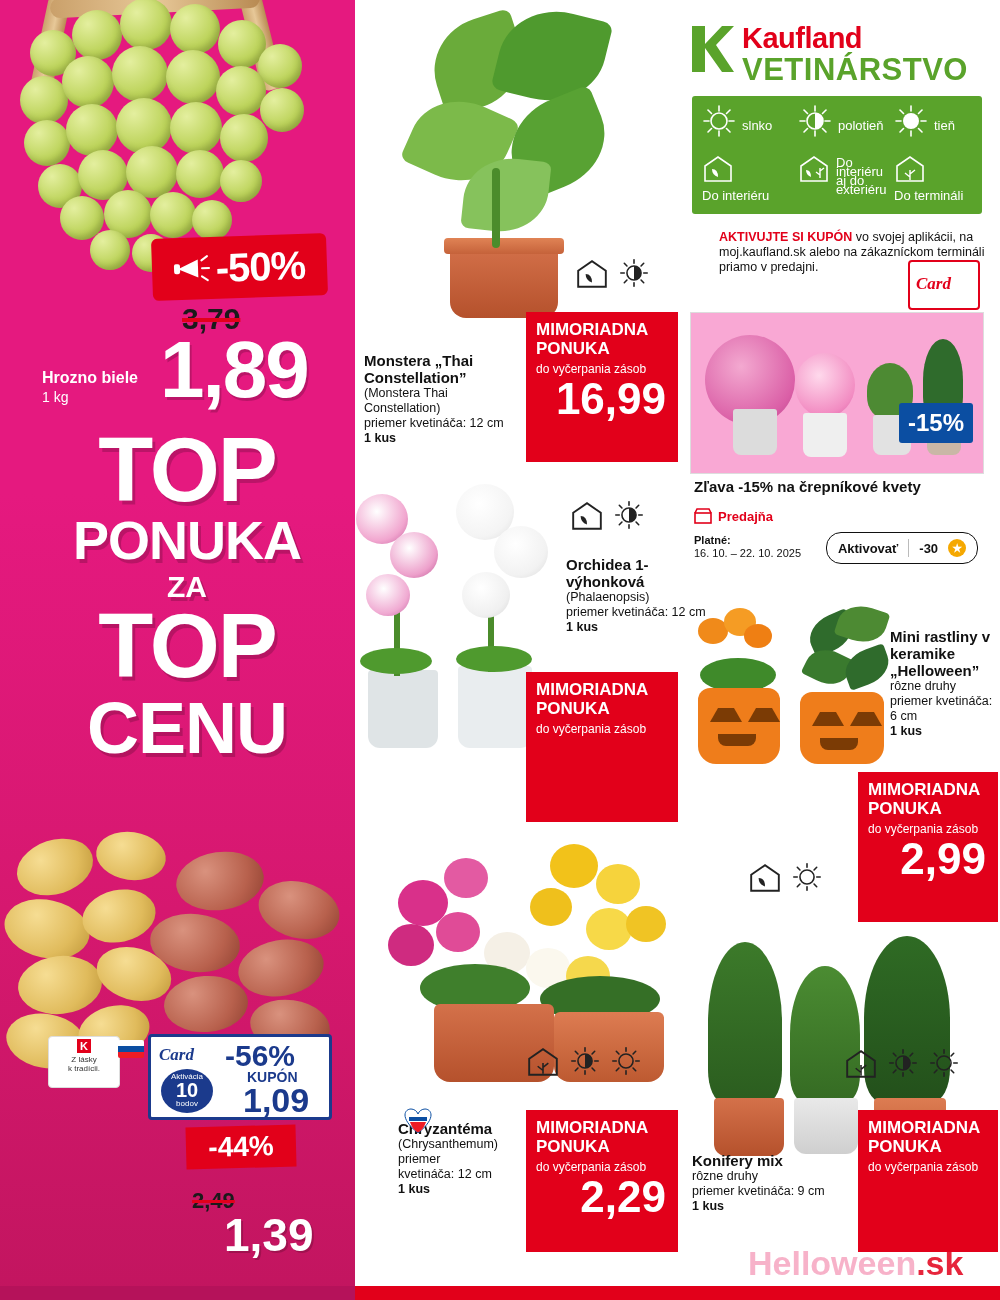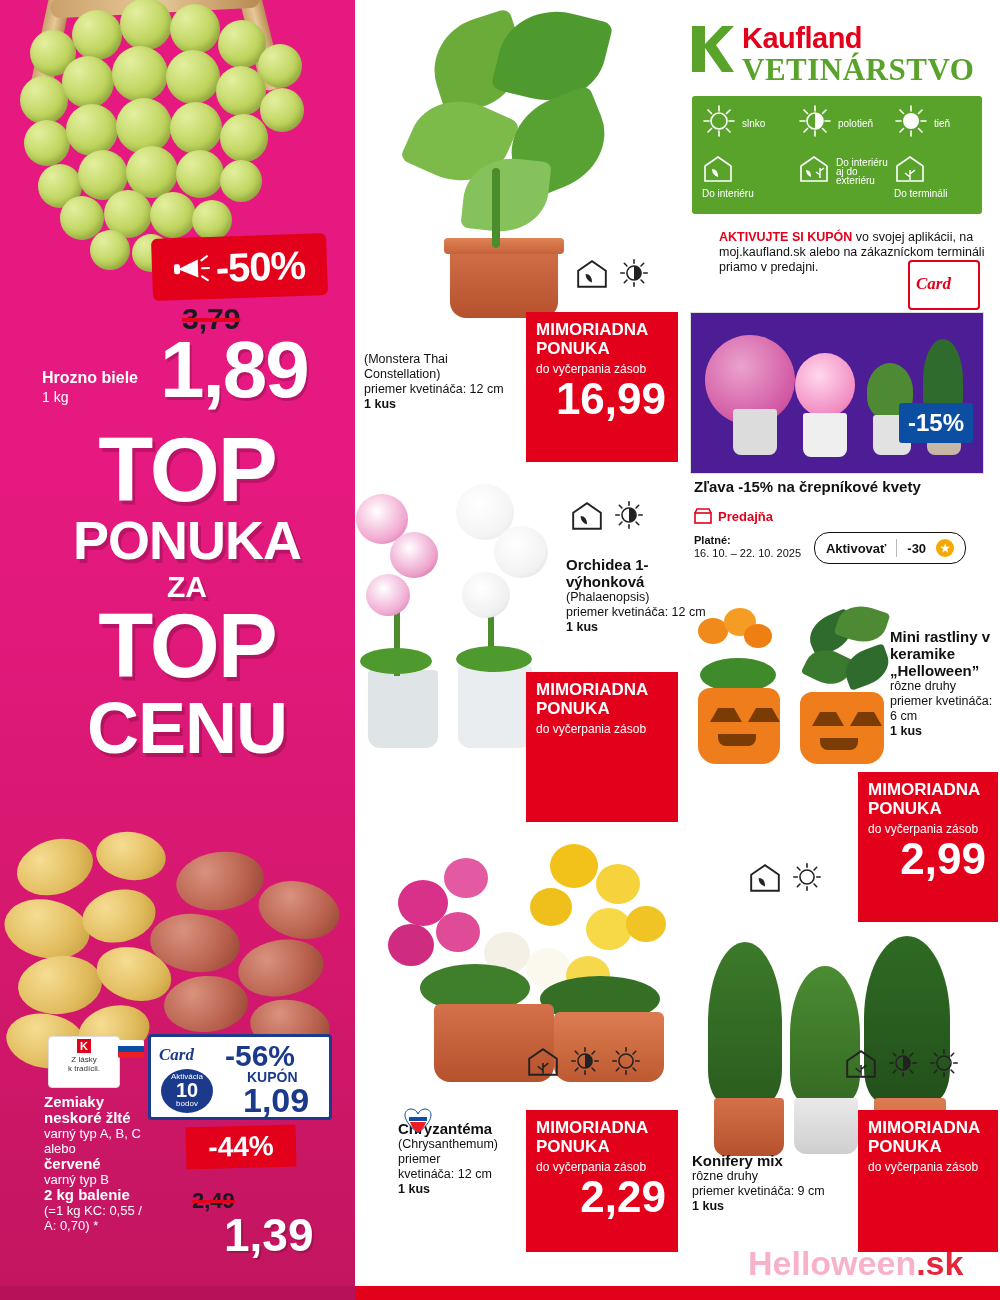--- a/index.html
+++ b/index.html
@@ -86,24 +86,24 @@
   .mimo .t1{font-size:17px;font-weight:bold;line-height:19px;padding:8px 10px 0;}
   .mimo .t2{font-size:12px;padding:4px 10px 0;}
   .mimo .price{font-size:44px;font-weight:bold;text-align:right;padding:0 12px 6px;line-height:46px;}
 
   .pname{font-weight:bold;font-size:15px;color:#111;line-height:17px;}
   .pdesc{font-size:12.5px;color:#111;line-height:15px;}
 
   
   .logo-k{position:absolute;left:692px;top:24px;width:46px;height:50px;}
   .brand1{position:absolute;left:742px;top:22px;font-size:29px;font-weight:bold;color:#e2001a;letter-spacing:-.5px;}
-  .brand2{position:absolute;left:742px;top:52px;font-size:31px;font-weight:bold;color:#5aa32b;letter-spacing:.5px;font-family:Liberation Serif, serif;}
+  .brand2{position:absolute;left:742px;top:52px;font-size:31px;font-weight:bold;color:#5aa32b;letter-spacing:.5px;}
 
   .green-panel{position:absolute;left:692px;top:96px;width:290px;height:118px;background:#5aa32b;border-radius:3px;}
-  .gp-cell{position:absolute;color:#fff;font-size:10px;}
+  .gp-cell{position:absolute;color:#fff;font-size:13px;}
 
   .coupon-panel{position:absolute;left:686px;top:226px;width:300px;height:340px;background:#fff;}
   .cp-head{font-size:12.5px;line-height:15px;color:#e2001a;font-weight:bold;}
   .cp-head span.nb{font-weight:normal;color:#111;}
   .cp-card-shape{position:absolute;right:6px;top:34px;width:68px;height:46px;border:2px solid #e2001a;border-radius:4px;}
   .badge15{position:absolute;right:10px;top:90px;width:74px;height:40px;background:#0b4ea2;color:#fff;
            font-size:24px;font-weight:bold;display:flex;align-items:center;justify-content:center;border-radius:3px;}
   .zlava-text{font-size:15px;font-weight:bold;color:#111;}
   .predajna{display:flex;align-items:center;gap:6px;font-size:13px;font-weight:bold;color:#e2001a;}
   .aktivovat{width:150px;height:30px;border:1.5px solid #111;border-radius:15px;display:flex;align-items:center;
@@ -202,30 +202,20 @@
     <div class="potato pot-r" style="left:250px;top:170px;width:80px;height:52px;transform:rotate(8deg);"></div>
   </div>
 
   <div class="tradicia">
     <div class="kbox">K</div>
     <div>Z lásky</div>
     <div>k tradícii.</div>
   </div>
   <div class="flag-sk"></div>
 
-  <div class="left-prod-text">
-    <b>Zemiaky</b><br>
-    <b>neskoré žlté</b><br>
-    <span>varný typ A, B, C</span><br>
-    <span>alebo</span><br>
-    <b>červené</b><br>
-    <span>varný typ B</span><br>
-    <b>2 kg balenie</b><br>
-    <span>(=1 kg KC: 0,55 / A: 0,70) *</span>
-  </div>
 
   <div class="coupon-box">
     <div class="coupon-card">Card</div>
     <div class="coupon-pct">-56%</div>
     <div class="coupon-word">KUPÓN</div>
     <div class="coupon-price">1,09</div>
     <div class="aktivacia">
       <div>Aktivácia</div>
       <div class="num">10</div>
       <div>bodov</div>
@@ -324,21 +314,21 @@
 <div class="coupon-panel">
   <div class="cp-head" style="position:absolute;left:6px;top:4px;width:280px;margin-left:27px;">
     <span>AKTIVUJTE SI KUPÓN</span>
     <span class="nb">vo svojej aplikácii, na moj.kaufland.sk alebo na zákazníckom termináli priamo v predajni.</span>
   </div>
   <div class="cp-card-shape">
     <div style="position:absolute;left:6px;top:12px;font-style:italic;font-weight:bold;font-size:17px;color:#e2001a;
                 font-family:'Liberation Serif',serif;">Card</div>
   </div>
 
-  <div style="position:absolute;left:4px;top:86px;width:292px;height:160px;border:1px solid #ddd;background:#4c1d95;overflow:hidden;">
+  <div style="position:absolute;left:4px;top:86px;width:292px;height:160px;border:1px solid #ddd;background:#f9a8d4;overflow:hidden;">
     <div style="position:absolute;left:14px;top:22px;width:90px;height:90px;border-radius:50%;
                 background:radial-gradient(circle at 40% 35%,#f3a9d0,#d95ba4 70%,#b33a85);opacity:.95;"></div>
     <div style="position:absolute;left:42px;top:96px;width:44px;height:46px;background:#dcdcdc;border-radius:3px 3px 8px 8px;"></div>
     <div style="position:absolute;left:104px;top:40px;width:60px;height:64px;border-radius:50%;
                 background:radial-gradient(circle at 40% 35%,#ffd9ec,#f28cc2 70%,#d95ba4);"></div>
     <div style="position:absolute;left:112px;top:100px;width:44px;height:44px;background:#efefef;border-radius:3px 3px 8px 8px;"></div>
     <div style="position:absolute;left:176px;top:50px;width:46px;height:56px;border-radius:50% 50% 40% 40%;background:#4d8a33;"></div>
     <div style="position:absolute;left:182px;top:102px;width:38px;height:40px;background:#e2e2e2;border-radius:3px 3px 8px 8px;"></div>
     <div style="position:absolute;left:232px;top:26px;width:40px;height:82px;border-radius:50% 50% 30% 30%;background:#2f6b2c;"></div>
     <div style="position:absolute;left:236px;top:104px;width:34px;height:38px;background:#c9b7a6;border-radius:3px 3px 8px 8px;"></div>
@@ -353,21 +343,21 @@
       <path d="M1 5 L3 1 H15 L17 5" fill="none" stroke="#e2001a" stroke-width="1.6"></path>
     </svg>
     <span>Predajňa</span>
   </div>
 
   <div style="position:absolute;left:8px;top:308px;font-size:11px;color:#111;line-height:13px;">
     <b>Platné:</b><br>
     <span>16. 10. – 22. 10. 2025</span>
   </div>
 
-  <div class="aktivovat" style="position:absolute;left:128px;top:306px;">
+  <div class="aktivovat" style="position:absolute;left:140px;top:306px;">
     <span>Aktivovať</span>
     <span style="width:1px;height:18px;background:#bbb;"></span>
     <span>-30</span>
     <span class="star">★</span>
   </div>
 </div>
 
 <div style="position:absolute;left:372px;top:8px;width:290px;height:310px;">
   <div class="plant-pot" style="left:450px;top:0;"></div>
   <div style="position:absolute;left:78px;top:236px;width:108px;height:74px;border-radius:4px 4px 16px 16px;
@@ -376,20 +366,21 @@
               background:linear-gradient(180deg,#e08355,#c5623a);"></div>
   <div class="leaf" style="left:60px;top:12px;width:92px;height:86px;background:#6aab3a;transform:rotate(-18deg);"></div>
   <div class="leaf" style="left:128px;top:2px;width:104px;height:92px;background:#4f9a2e;transform:rotate(14deg);"></div>
   <div class="leaf" style="left:40px;top:92px;width:96px;height:82px;background:#7cba4a;transform:rotate(24deg);"></div>
   <div class="leaf" style="left:136px;top:92px;width:100px;height:86px;background:#58a233;transform:rotate(-22deg);"></div>
   <div class="leaf" style="left:92px;top:150px;width:84px;height:74px;background:#86c25c;transform:rotate(6deg);"></div>
   <div style="position:absolute;left:120px;top:160px;width:8px;height:80px;background:#4b8c2b;border-radius:4px;"></div>
 </div>
 
 <div style="position:absolute;left:364px;top:352px;width:160px;">
+  <div class="pname">Monstera „Thai Constellation”</div>
   <div class="pdesc">(Monstera Thai Constellation)</div>
   <div class="pdesc">priemer kvetináča: 12 cm</div>
   <div class="pdesc" style="font-weight:bold;">1 kus</div>
 </div>
 
 <div style="position:absolute;left:575px;top:258px;">
   <svg width="34" height="32" viewBox="0 0 32 30">
     <path d="M3 12 L16 3 L29 12 V27 H3 Z" fill="none" stroke="#222" stroke-width="1.8"></path>
     <path d="M16 23 q-6 -2 -6 -8 q6 0 6 8 Z" fill="#222"></path>
   </svg>

